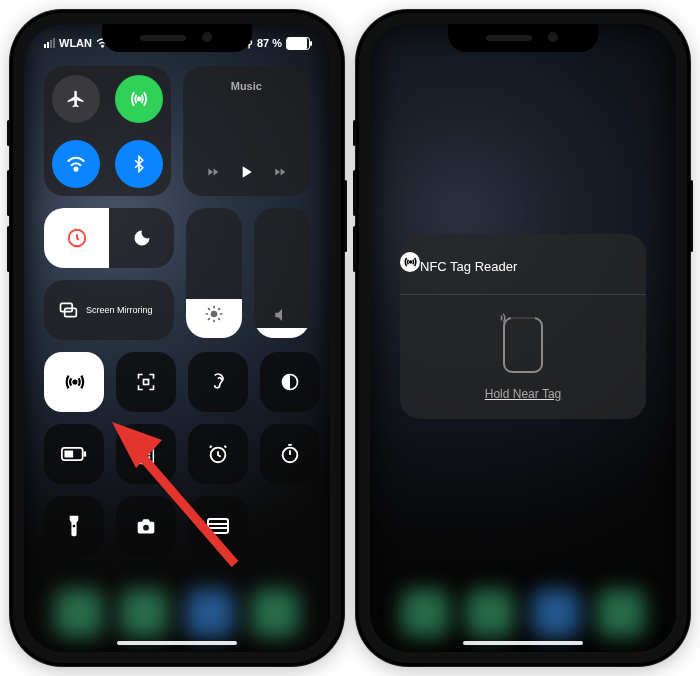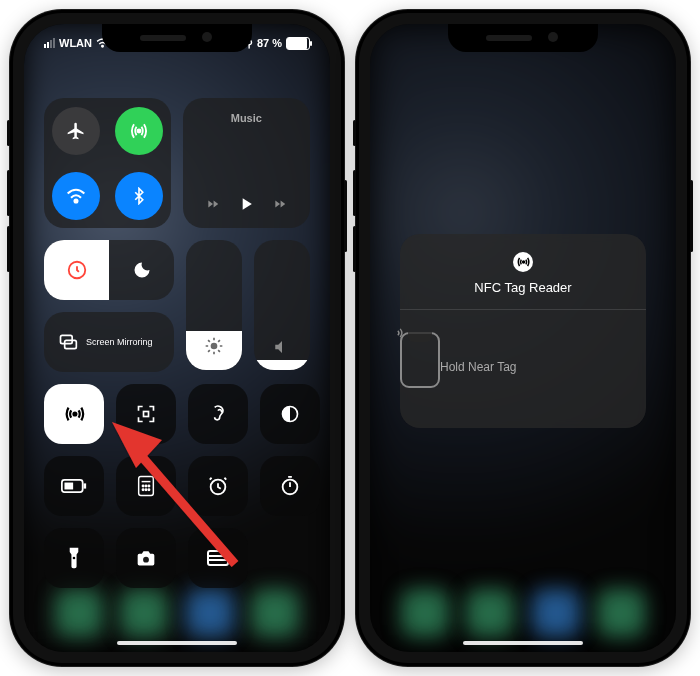--- a/index.html
+++ b/index.html
@@ -25,21 +25,21 @@
   
   .status{position:absolute;top:8px;left:0;right:0;height:22px;padding:0 20px;display:flex;justify-content:space-between;align-items:center;color:#fff;font-size:11px;font-weight:600;z-index:40;}
   .status .left,.status .right{display:flex;align-items:center;gap:4px;}
   .sig{display:flex;align-items:flex-end;gap:1px;}
   .sig i{width:2px;background:#fff;display:block;}
   .sig i:nth-child(1){height:4px;}.sig i:nth-child(2){height:6px;}.sig i:nth-child(3){height:8px;opacity:.35;}.sig i:nth-child(4){height:10px;opacity:.35;}
   .batt{width:22px;height:11px;border:1px solid #fff;border-radius:3px;position:relative;}
   .batt:after{content:"";position:absolute;right:-3px;top:3px;width:2px;height:5px;background:#fff;border-radius:1px;}
   .batt i{display:block;height:100%;width:91%;background:#fff;border-radius:1px;}
   
-  .cc{position:absolute;inset:0;padding:42px 20px 0;z-index:30;margin-top:32px;}
+  .cc{position:absolute;inset:0;padding:42px 20px 0;z-index:30;}
   .row{display:flex;gap:12px;margin-bottom:12px;}
   .tile{background:rgba(30,30,30,.72);border-radius:20px;position:relative;}
   .conn{width:130px;height:130px;display:grid;grid-template:1fr 1fr/1fr 1fr;place-items:center;}
   .circ{width:48px;height:48px;border-radius:50%;display:flex;align-items:center;justify-content:center;color:#fff;}
   .c-gray{background:#3a3a3c;}
   .c-green{background:#30d158;}
   .c-blue{background:#0a84ff;}
   .music{width:130px;height:130px;display:flex;flex-direction:column;justify-content:space-between;padding:14px;box-sizing:border-box;color:#aaa;}
   .music .title{font-size:11px;font-weight:600;}
   .music .ctrls{display:flex;justify-content:space-around;align-items:center;}
@@ -50,24 +50,24 @@
   .slider{width:60px;height:130px;background:rgba(30,30,30,.72);border-radius:20px;position:relative;overflow:hidden;}
   .slider .fill{position:absolute;left:0;right:0;bottom:0;background:#fff;}
   .slider .ico{position:absolute;left:50%;bottom:14px;transform:translateX(-50%);color:#6a6a6a;}
   .sq{width:60px;height:60px;background:rgba(10,10,10,.75);border-radius:18px;display:flex;align-items:center;justify-content:center;color:#fff;}
   .sq.active{background:#fff;color:#000;}
   .grid4{display:grid;grid-template-columns:repeat(4,60px);gap:12px;}
   
   .arrow{position:absolute;left:76px;top:380px;z-index:60;pointer-events:none;}
   
   .popup{position:absolute;top:210px;left:30px;right:30px;background:rgba(40,40,40,.78);border-radius:20px;z-index:30;color:#e2e2e2;backdrop-filter:blur(4px);}
-  .popup .hdr{display:flex;flex-direction:column;align-items:center;padding:18px 0 14px;border-bottom:1px solid rgba(255,255,255,.12);}
+  .popup .hdr{display:flex;flex-direction:row;align-items:center;padding:18px 0 14px;border-bottom:1px solid rgba(255,255,255,.12);}
   .popup .nfc-ico{width:20px;height:20px;border-radius:50%;background:#fff;color:#000;display:flex;align-items:center;justify-content:center;margin-bottom:8px;}
   .popup .hdr-txt{font-size:13px;color:#fff;}
-  .popup .body{display:flex;flex-direction:row;align-items:center;padding:22px 0 26px;}
+  .popup .body{display:flex;flex-direction:column;align-items:center;padding:22px 0 18px;text-decoration:underline;}
   .popup .device{width:36px;height:52px;border:2px solid #8a8a8a;border-radius:9px;position:relative;margin-bottom:14px;}
   .popup .device:before{content:"";position:absolute;top:-2px;left:6px;width:24px;height:10px;border-bottom-left-radius:6px;border-bottom-right-radius:6px;background:rgba(40,40,40,.78);}
   .popup .device .wave{position:absolute;top:-8px;left:-10px;color:#8a8a8a;font-size:13px;}
   .popup .body-txt{font-size:12px;color:#aaa;}
   svg{display:block;}
 </style>
 </head>
 <body>
 
 <div class="stage">

